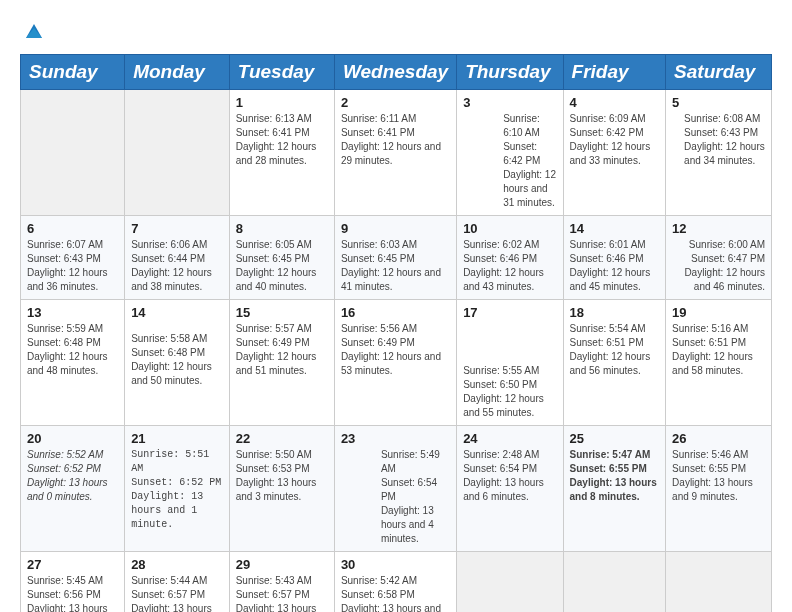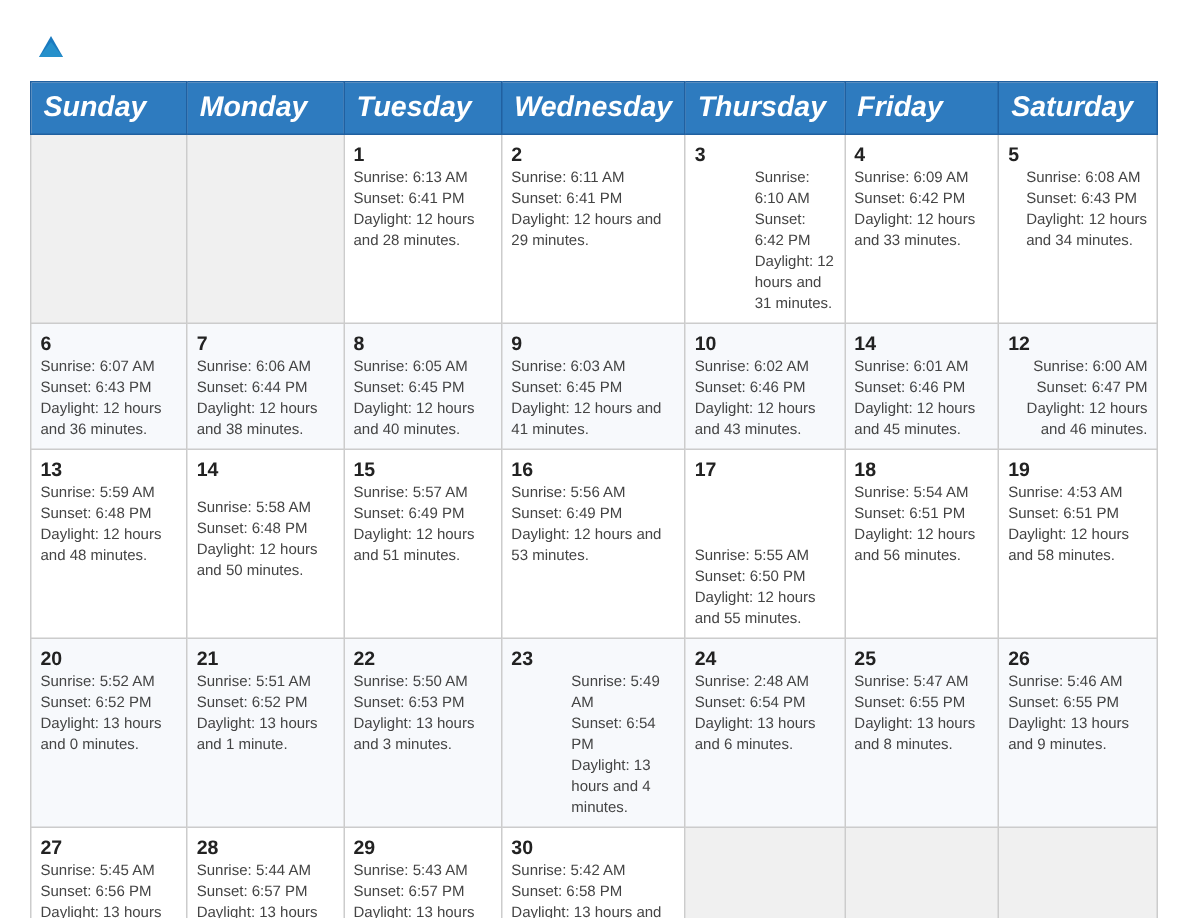--- a/index.html
+++ b/index.html
@@ -238,35 +238,35 @@
 Daylight: 12 hours and 55 minutes.</div>
         </td>
         <td>
           <div class="day-number">18</div>
           <div class="day-info" style="white-space: pre-line;">Sunrise: 5:54 AM
 Sunset: 6:51 PM
 Daylight: 12 hours and 56 minutes.</div>
         </td>
         <td>
           <div class="day-number">19</div>
-          <div class="day-info" style="white-space: pre-line;">Sunrise: 4:53 AM
+          <div class="day-info" style="white-space: pre-line;">Sunrise: 5:16 AM
 Sunset: 6:51 PM
 Daylight: 12 hours and 58 minutes.</div>
         </td>
       </tr>
       <tr>
         <td>
           <div class="day-number">20</div>
-          <div class="day-info" style="white-space: pre-line;">Sunrise: 5:52 AM
+          <div class="day-info" style="white-space: pre-line; font-style: italic;">Sunrise: 5:52 AM
 Sunset: 6:52 PM
 Daylight: 13 hours and 0 minutes.</div>
         </td>
         <td>
           <div class="day-number">21</div>
-          <div class="day-info" style="white-space: pre-line;">Sunrise: 5:51 AM
+          <div class="day-info" style="white-space: pre-line; font-family: Liberation Mono, monospace;">Sunrise: 5:51 AM
 Sunset: 6:52 PM
 Daylight: 13 hours and 1 minute.</div>
         </td>
         <td>
           <div class="day-number">22</div>
           <div class="day-info" style="white-space: pre-line;">Sunrise: 5:50 AM
 Sunset: 6:53 PM
 Daylight: 13 hours and 3 minutes.</div>
         </td>
         <td>
@@ -276,21 +276,21 @@
 Daylight: 13 hours and 4 minutes.</div>
         </td>
         <td>
           <div class="day-number">24</div>
           <div class="day-info" style="white-space: pre-line;">Sunrise: 2:48 AM
 Sunset: 6:54 PM
 Daylight: 13 hours and 6 minutes.</div>
         </td>
         <td>
           <div class="day-number">25</div>
-          <div class="day-info" style="white-space: pre-line;">Sunrise: 5:47 AM
+          <div class="day-info" style="white-space: pre-line; font-weight: bold;">Sunrise: 5:47 AM
 Sunset: 6:55 PM
 Daylight: 13 hours and 8 minutes.</div>
         </td>
         <td>
           <div class="day-number">26</div>
           <div class="day-info" style="white-space: pre-line;">Sunrise: 5:46 AM
 Sunset: 6:55 PM
 Daylight: 13 hours and 9 minutes.</div>
         </td>
       </tr>

